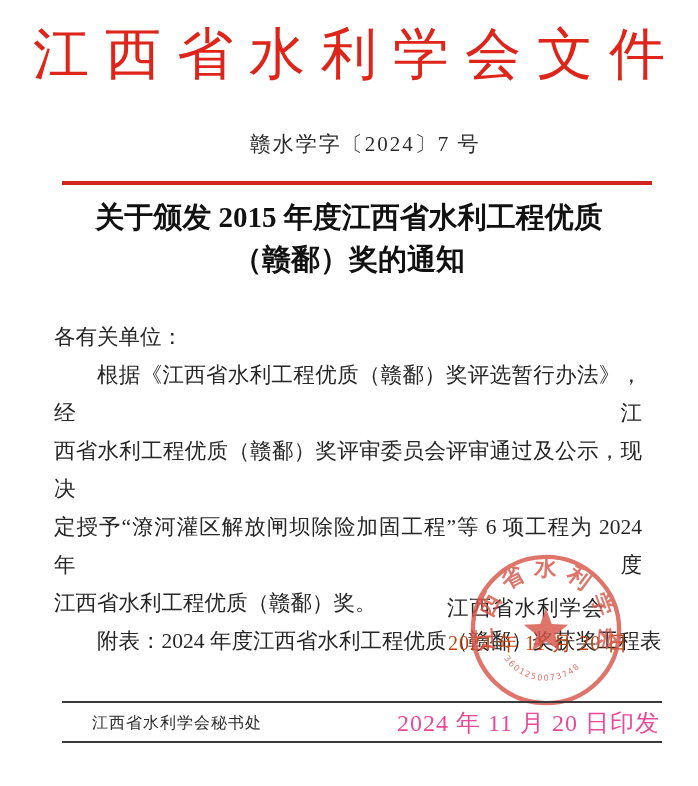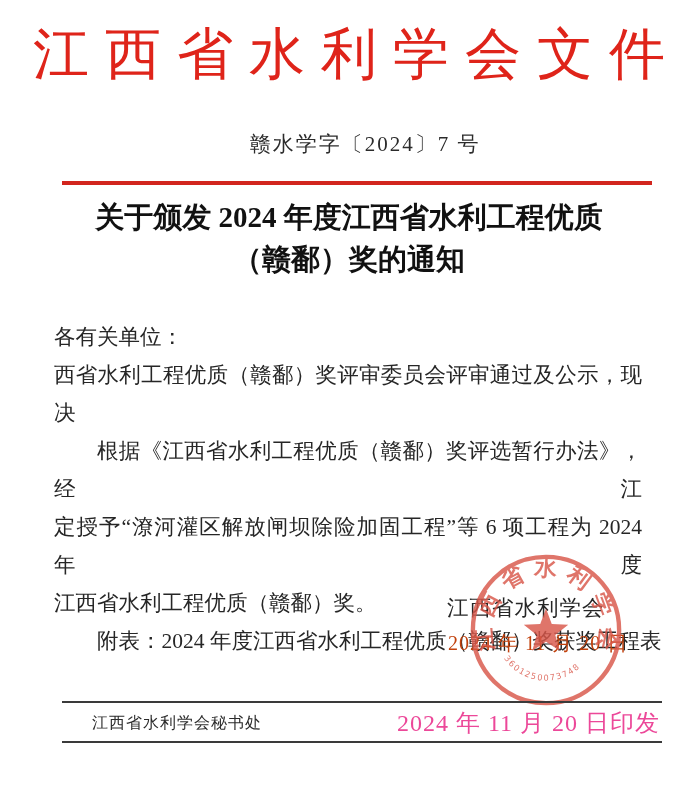--- a/index.html
+++ b/index.html
@@ -58,28 +58,28 @@
 </head>
 <body>
 
 <div class="abs org-head">江西省水利学会文件</div>
 
 <div class="abs doc-number">赣水学字〔2024〕7 号</div>
 
 <div class="abs red-rule"></div>
 
 <div class="abs doc-title">
-  <div>关于颁发 2024 年度江西省水利工程优质</div>
+  <div>关于颁发 2015 年度江西省水利工程优质</div>
   <div>（赣鄱）奖的通知</div>
 </div>
 
 <div class="abs body-block">
   <div class="body-line">各有关单位：</div>
+  <div class="body-line just indent">根据《江西省水利工程优质（赣鄱）奖评选暂行办法》，经江</div>
   <div class="body-line just">西省水利工程优质（赣鄱）奖评审委员会评审通过及公示，现决</div>
-  <div class="body-line just indent">根据《江西省水利工程优质（赣鄱）奖评选暂行办法》，经江</div>
   <div class="body-line just">定授予“潦河灌区解放闸坝除险加固工程”等 6 项工程为 2024 年度</div>
   <div class="body-line">江西省水利工程优质（赣鄱）奖。</div>
   <div class="body-line indent">附表：2024 年度江西省水利工程优质（赣鄱）奖获奖工程表</div>
 </div>
 
 <div class="abs sig-org">江西省水利学会</div>
 <div class="abs sig-date">2024 年 11 月 20 日</div>
 
 <div class="abs stamp">
   <svg width="156" height="156" viewBox="0 0 160 160" xmlns="http://www.w3.org/2000/svg">

